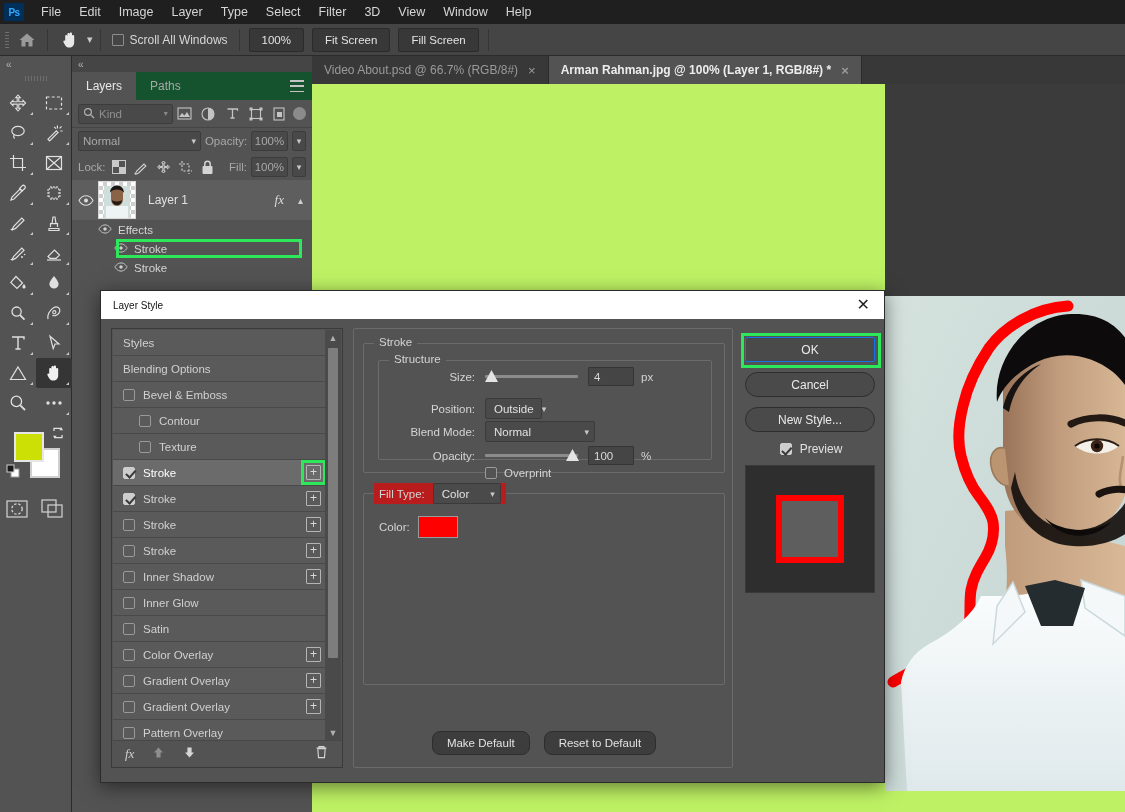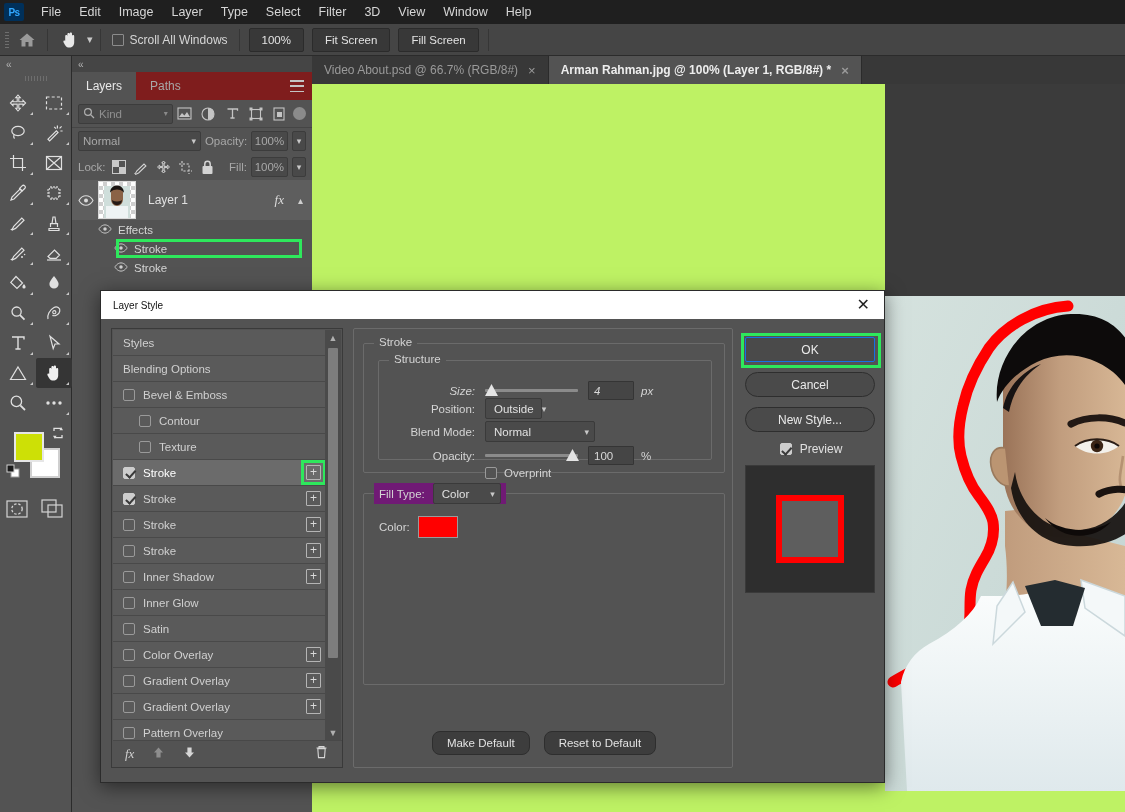--- a/index.html
+++ b/index.html
@@ -117,21 +117,21 @@
   #panel-dock {
     position: absolute; left: 72px; top: 56px; width: 240px; height: 756px;
     background: #535353;
   }
   #panel-collapse {
     height: 16px; display: flex; align-items: center; padding-left: 6px;
     color: #b4b4b4; font-size: 10px; letter-spacing: -1px;
     background: #454545;
   }
   #panel-tabs {
-    height: 28px; background: #7f1d1d; display: flex; align-items: stretch;
+    height: 28px; background: #14532d; display: flex; align-items: stretch;
     position: relative;
   }
   .ptab {
     padding: 0 14px; display: flex; align-items: center;
     font-size: 12px; color: #a8a8a8; cursor: default;
   }
   .ptab.active { background: #535353; color: #e8e8e8; }
   #panel-menu-btn {
     position: absolute; right: 8px; top: 8px; width: 14px; height: 12px;
     display: flex; flex-direction: column; justify-content: space-between;
@@ -983,21 +983,21 @@
     </div>
 
     <div id="stroke-panel">
 
       <div class="group" id="grp-stroke">
         <span class="glabel">Stroke</span>
 
         <div class="group" style="left:14px; top:16px; width:334px; height:100px;">
           <span class="glabel">Structure</span>
 
-          <div class="row" style="left:0; top:20px; width:334px;font-style:italic;">
+          <div class="row" style="left:0; top:6px; width:334px;">
             <span class="rlabel" style="width:96px;">Size:</span>
             <div class="slider-track" style="width:93px; margin-left:10px;">
               <span class="slider-knob" style="left:0px;"></span>
             </div>
             <div class="field" style="width:46px; margin-left:10px;">4</div>
             <span class="unit" style="margin-left:7px;">px</span>
           </div>
 
           <div class="row" style="left:0; top:37px; width:334px;">
             <span class="rlabel" style="width:96px;">Position:</span>
@@ -1027,21 +1027,21 @@
           <div class="row" style="left:106px; top:106px;">
             <label class="dcheck">
               <span class="dcb"></span>
               <span>Overprint</span>
             </label>
           </div>
         </div>
       </div>
 
       <div class="group" id="grp-filltype">
-        <div style="position:absolute; top:-11px; left:10px; background:#701a75; padding:0 5px; display:flex; align-items:center; gap:8px;">
+        <div style="position:absolute; top:-11px; left:10px; background:#b91c1c; padding:0 5px; display:flex; align-items:center; gap:8px;">
           <span class="rlabel">Fill Type:</span>
           <div class="select" style="width:68px;">
             <span>Color</span>
             <span class="caret">▾</span>
           </div>
         </div>
 
         <div class="row" style="left:15px; top:22px;">
           <span class="rlabel">Color:</span>
           <div id="color-chip" style="margin-left:8px; background:#ff0000;"></div>

